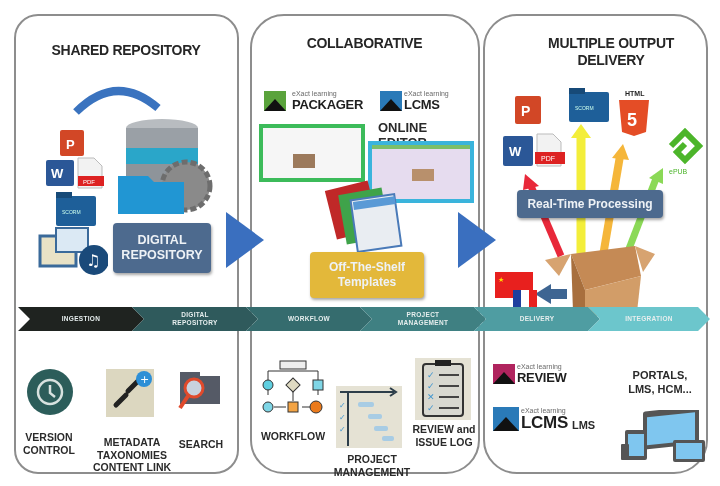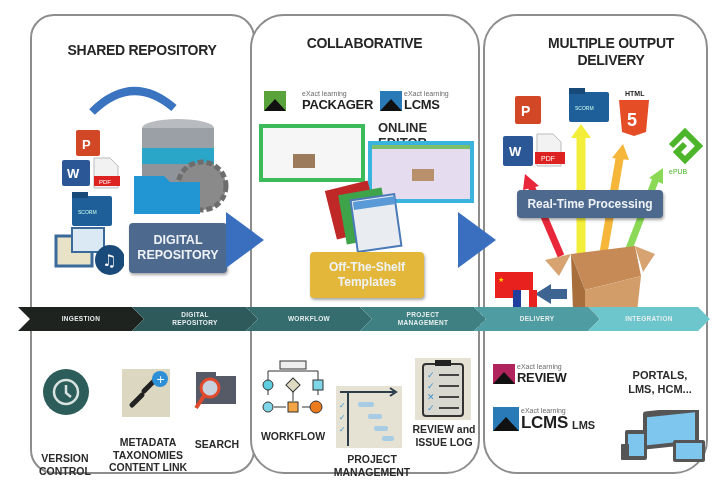--- a/index.html
+++ b/index.html
@@ -1,18 +1,18 @@
 <!DOCTYPE html>
 <html><head>
 <meta charset="utf-8">
 <style>
   * { box-sizing: border-box; margin: 0; padding: 0; }
   body { width: 720px; height: 486px; background: #ffffff; font-family: "Liberation Sans", sans-serif; position: relative; overflow: hidden; }
   .panel { position: absolute; border: 2.5px solid #8d8d8d; border-radius: 34px; background: #fff; }
-  #p1 { left: 30px; top: 14px; width: 225px; height: 460px; border-radius: 24px; }
+  #p1 { left: 14px; top: 14px; width: 225px; height: 460px; border-radius: 24px; }
   #p2 { left: 250px; top: 14px; width: 230px; height: 460px; }
   #p3 { left: 483px; top: 14px; width: 225px; height: 460px; }
   .ptitle { position: absolute; font-weight: bold; font-size: 14px; color: #262626; text-align: center; letter-spacing: -0.3px; line-height: 17px; }
   .abs { position: absolute; }
   .lbl { position: absolute; font-weight: bold; font-size: 10.5px; color: #2a2a2a; text-align: center; line-height: 12.5px; }
   .btn-box { position: absolute; color: #eef2f6; font-weight: bold; text-align: center; border-radius: 4px; box-shadow: 1px 2px 3px rgba(0,0,0,0.35); display: flex; align-items: center; justify-content: center; }
   .bigarrow { position: absolute; width: 0; height: 0; border-top: 28px solid transparent; border-bottom: 28px solid transparent; border-left: 38px solid #3a6fbf; }
   .stage { position: absolute; top: 307px; height: 24px; clip-path: polygon(0 0, calc(100% - 12px) 0, 100% 50%, calc(100% - 12px) 100%, 0 100%, 12px 50%); display: flex; align-items: center; justify-content: center; text-align: center; font-size: 6.5px; font-weight: bold; color: #e6eeee; line-height: 8px; letter-spacing: 0.3px; }
   .brand-sm { font-size: 7px; color: #6a6a6a; line-height: 7px; }
   .brand-lg { font-weight: bold; color: #1e1e1e; letter-spacing: -0.3px; }
@@ -69,21 +69,21 @@
     <span>DIGITAL</span>
     <span>REPOSITORY</span>
   </div>
 
   <div class="abs" style="left:11px;top:353px;width:46px;height:46px;border-radius:50%;background:#2c5d5a;">
     <svg width="46" height="46">
         <circle cx="23" cy="23" r="12" fill="none" stroke="#d8e2df" stroke-width="2.5"></circle>
         <path d="M23 16 v8 l5 4" stroke="#d8e2df" stroke-width="2.5" fill="none"></path>
       </svg>
   </div>
-  <div class="lbl" style="left:0;top:415px;width:66px;margin-top:21px;">
+  <div class="lbl" style="left:0;top:415px;width:66px;">
     <div>VERSION</div>
     <div>CONTROL</div>
   </div>
 
   <div class="abs" style="left:90px;top:353px;width:48px;height:48px;background:#dcd7c0;">
     <svg width="48" height="48">
         <path d="M10 36 l10 -10 M22 22 l12 -12" stroke="#222" stroke-width="5" stroke-linecap="round"></path>
         <circle cx="38" cy="10" r="8" fill="#2d8fd6"></circle>
         <text x="34" y="14" font-size="11" fill="#fff" font-family="DejaVu Sans, sans-serif">+</text>
       </svg>
@@ -106,21 +106,21 @@
 <div id="p2" class="panel">
   <div class="ptitle" style="left:0;width:225px;top:19px;">
     <div>COLLABORATIVE</div>
   </div>
 
   <div class="abs" style="left:12px;top:74px;display:flex;align-items:center;">
     <svg width="22" height="20">
         <rect width="22" height="20" fill="#5aa33c"></rect>
         <path d="M0 20 L11 8 L22 20z" fill="#111"></path>
       </svg>
-    <div style="margin-left:16px;">
+    <div style="margin-left:6px;">
       <div class="brand-sm">eXact learning</div>
       <div class="brand-lg" style="font-size:13px;">PACKAGER</div>
     </div>
   </div>
   <div class="abs" style="left:128px;top:74px;display:flex;align-items:center;">
     <svg width="22" height="20">
         <rect width="22" height="20" fill="#2a7ab8"></rect>
         <path d="M0 20 L11 8 L22 20z" fill="#111"></path>
       </svg>
     <div style="margin-left:2px;">

